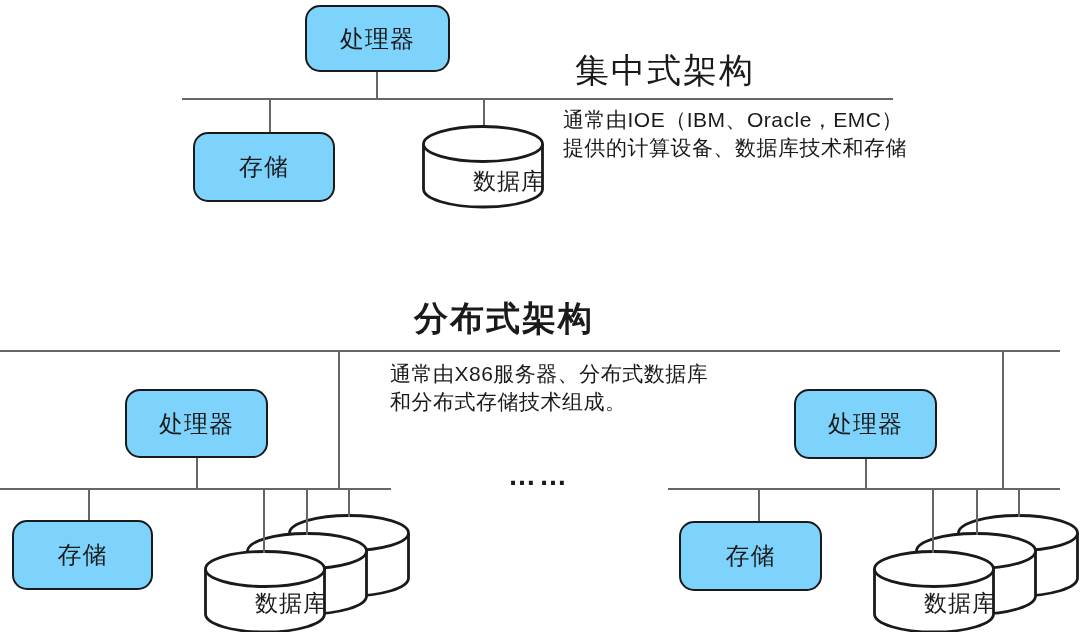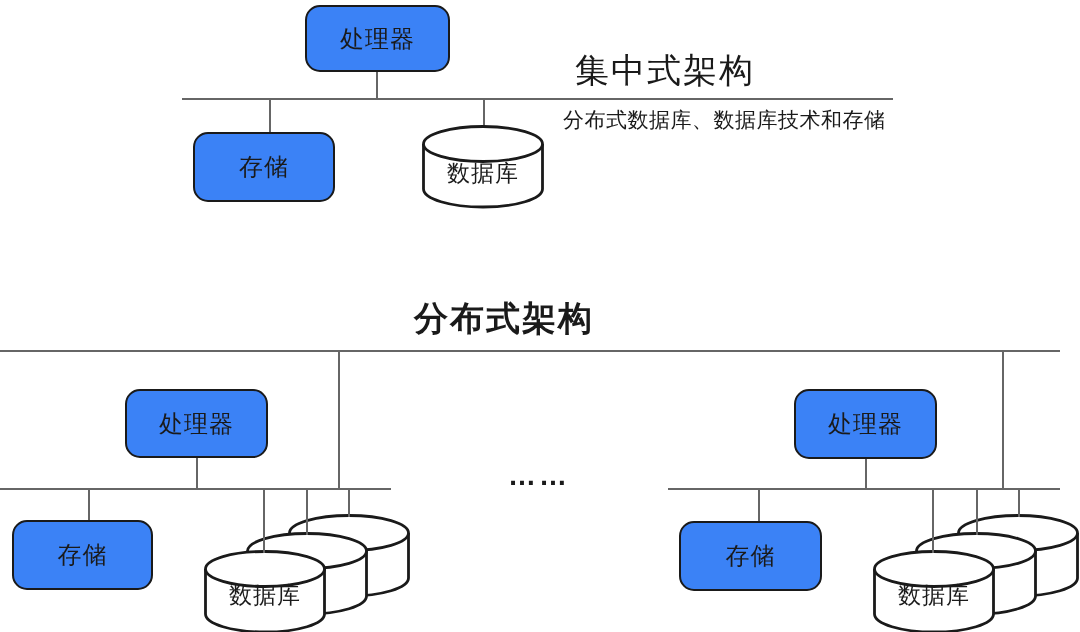--- a/index.html
+++ b/index.html
@@ -3,27 +3,27 @@
 <meta charset="utf-8">
 <style>
   html,body{margin:0;padding:0;background:#ffffff;}
   #canvas{
     position:relative;width:1080px;height:632px;background:#ffffff;
     overflow:hidden;font-family:"Liberation Sans",sans-serif;color:#1a1a1a;
   }
   .hline{position:absolute;height:2px;background:#666666;}
   .vline{position:absolute;width:2px;background:#666666;}
   .node-box{
-    position:absolute;box-sizing:border-box;background:#3b82f6;
+    position:absolute;box-sizing:border-box;background:#7dd3fc;
     border:2.5px solid #1a1a1a;border-radius:15px;
     display:flex;align-items:center;justify-content:center;
     font-size:24px;letter-spacing:1px;z-index:3;
   }
   .cyl{position:absolute;}
-  .cyl-label{position:absolute;text-align:center;font-size:23px;letter-spacing:1px;z-index:8;}
+  .cyl-label{position:absolute;text-align:right;font-size:23px;letter-spacing:1px;z-index:8;margin-top:8px;}
   .sec-title{position:absolute;font-size:34px;text-align:left;letter-spacing:2px;white-space:nowrap;}
   .desc{position:absolute;font-size:21px;line-height:28px;letter-spacing:0.5px;}
   .dots{position:absolute;font-size:28px;font-weight:700;letter-spacing:3px;text-align:center;}
   .z2{z-index:2}.z3{z-index:3}.z4{z-index:4}.z5{z-index:5}
 </style>
 </head>
 <body>
 
 <div id="canvas">
 
@@ -42,27 +42,32 @@
     <span>存储</span>
   </div>
 
   <svg class="cyl" style="left:421px;top:124px;z-index:3" width="124" height="86" viewBox="0 0 124 86">
     <path d="M 2.5 20 L 2.5 65 A 59.5 18 0 0 0 121.5 65 L 121.5 20" fill="#ffffff" stroke="#1a1a1a" stroke-width="2.8"></path>
     <ellipse cx="62" cy="20" rx="59.5" ry="17.5" fill="#ffffff" stroke="#1a1a1a" stroke-width="2.8"></ellipse>
   </svg>
   <div class="cyl-label" style="left:421px;top:158px;width:124px;">数据库</div>
 
   <div class="desc" style="left:563px;top:106px;width:360px;">
-    <div>分布式数据库、数据库技术和存储</div>
+    <div>通常由IOE（IBM、Oracle，EMC）</div>
+    <div>提供的计算设备、数据库技术和存储</div>
   </div>
 
   <div class="sec-title" style="left:414px;top:296px;width:300px;font-weight:bold;">分布式架构</div>
 
   <div class="hline" style="left:0px;top:350px;width:1060px;"></div>
 
+  <div class="desc" style="left:390px;top:360px;width:370px;">
+    <div>通常由X86服务器、分布式数据库</div>
+    <div>和分布式存储技术组成。</div>
+  </div>
 
   <div class="dots" style="left:477px;top:460px;width:124px;">……</div>
 
   <div class="vline" style="left:338px;top:352px;height:137px;"></div>
   <div class="hline" style="left:0px;top:488px;width:391px;"></div>
   <div class="vline" style="left:196px;top:457px;height:32px;"></div>
   <div class="vline" style="left:88px;top:490px;height:31px;"></div>
 
   <div class="node-box" style="left:125px;top:389px;width:143px;height:69px;">
     <span>处理器</span>

